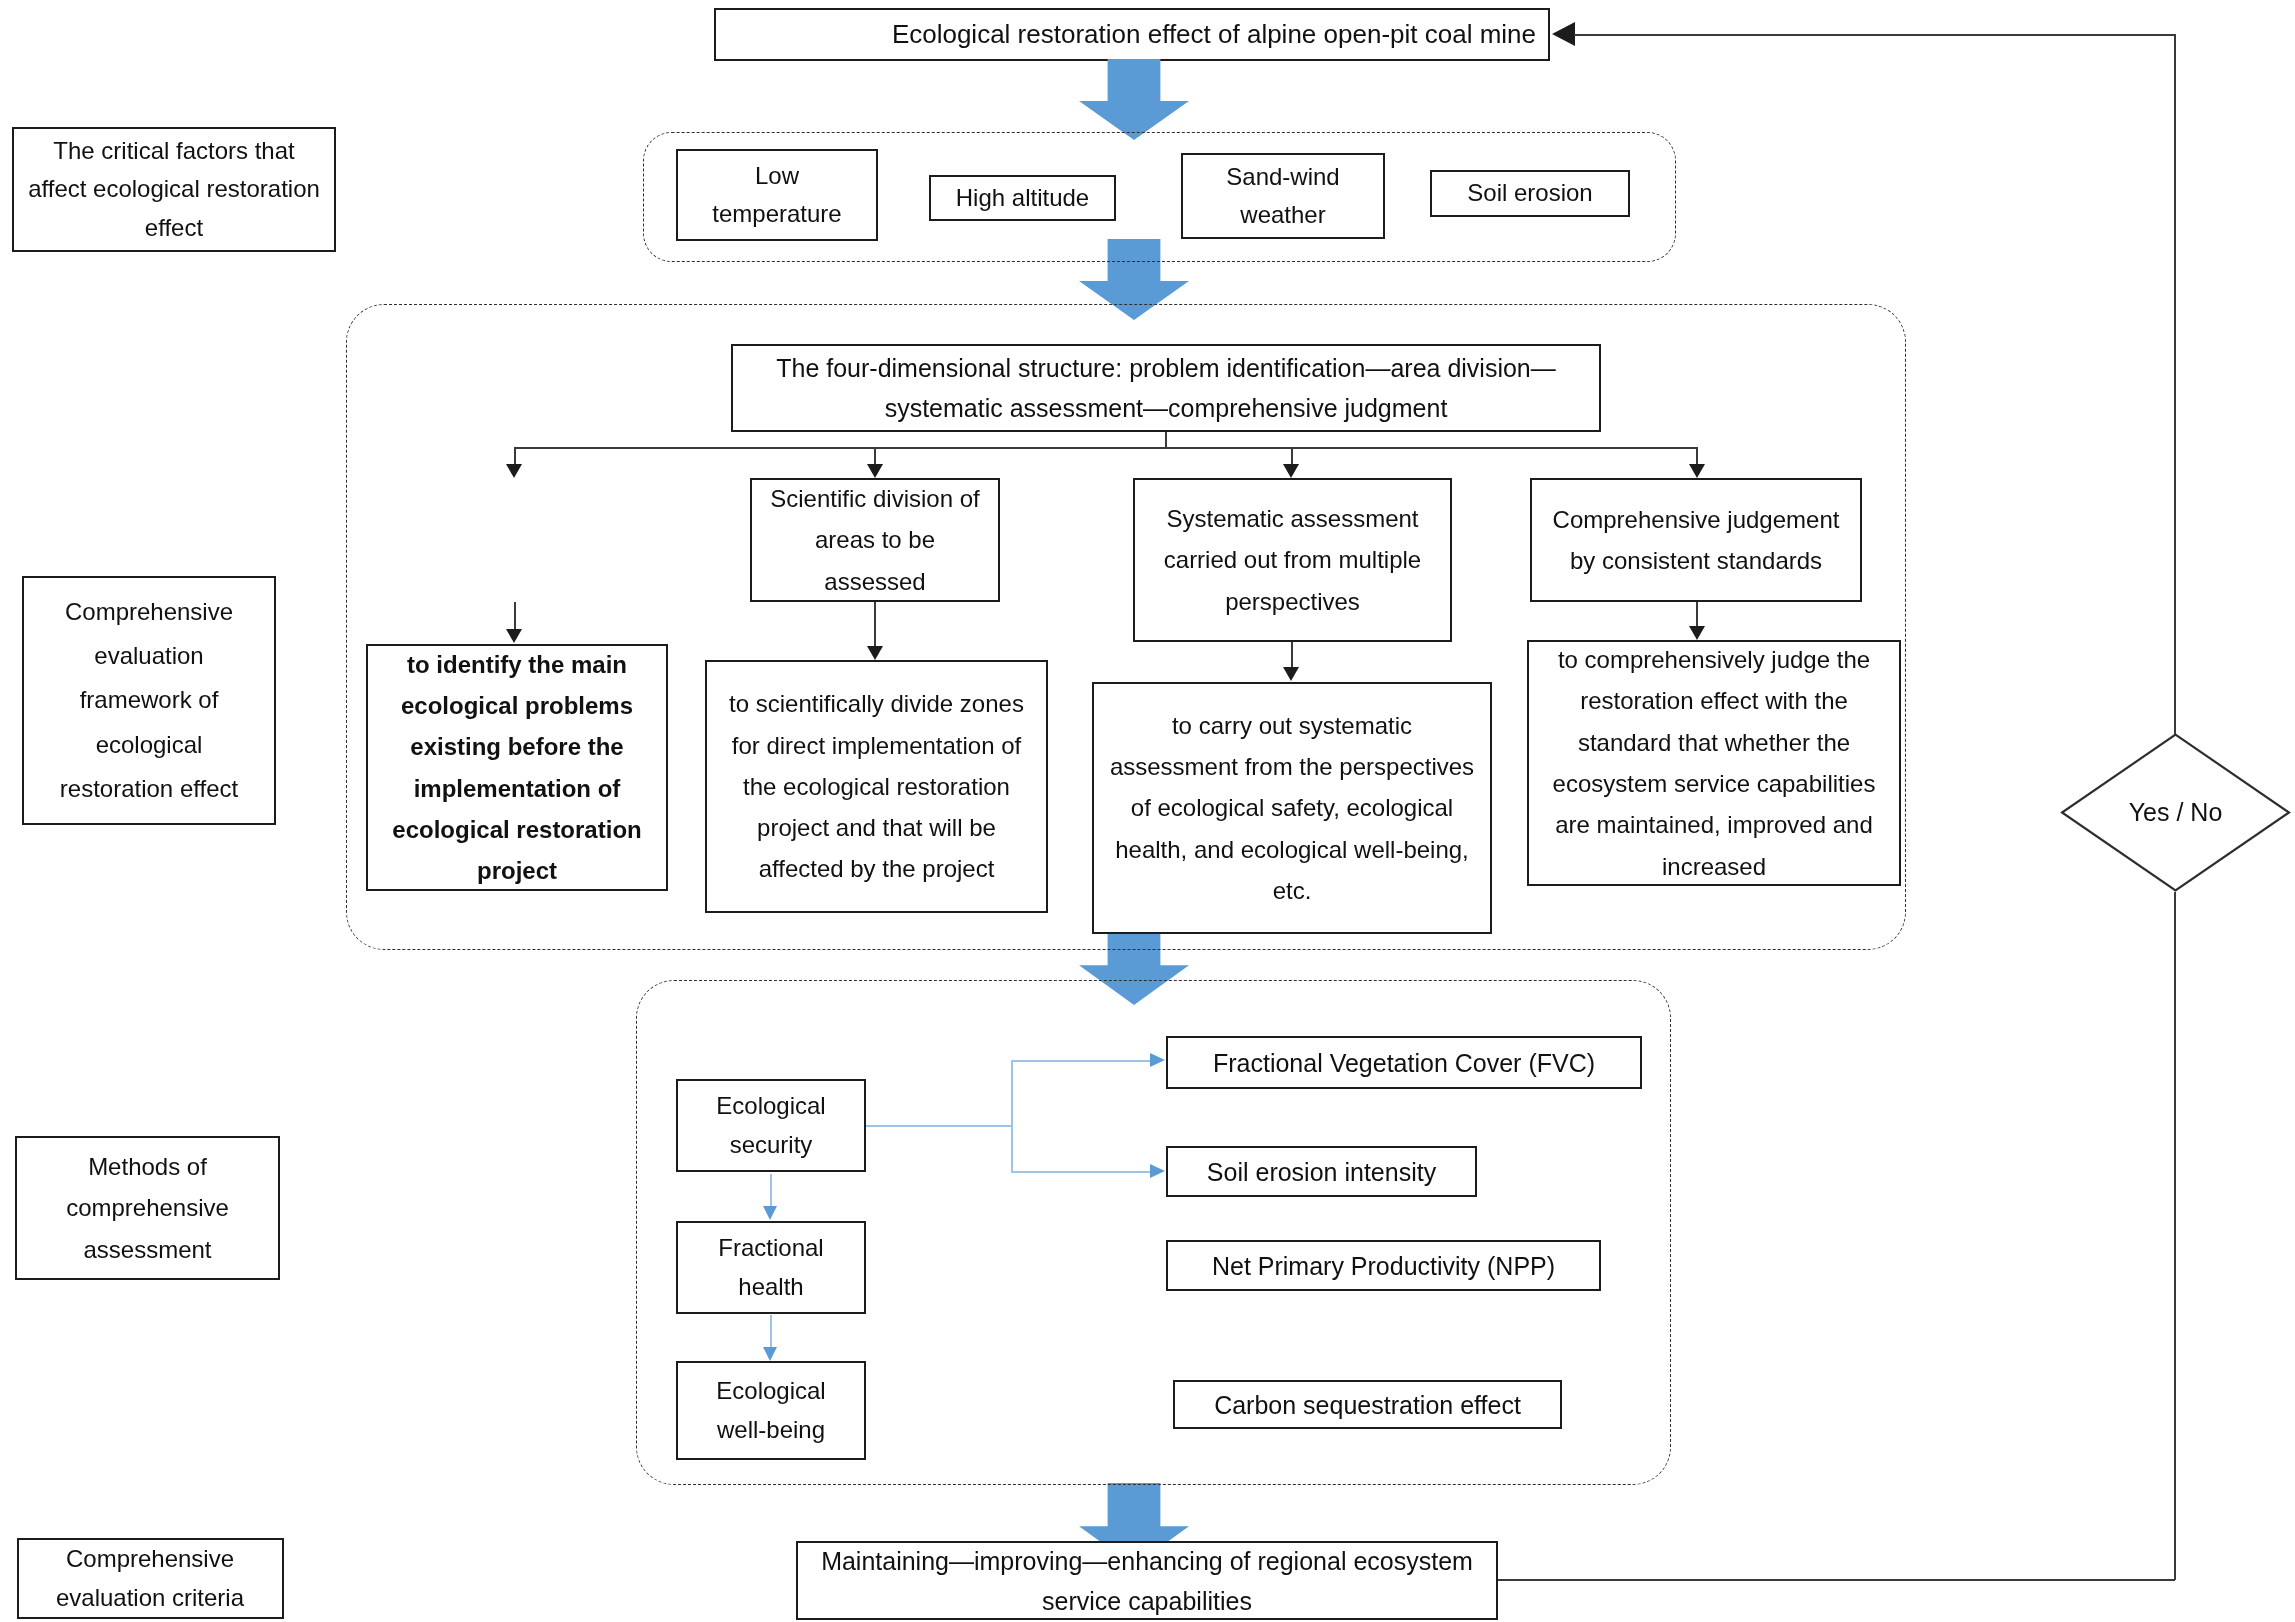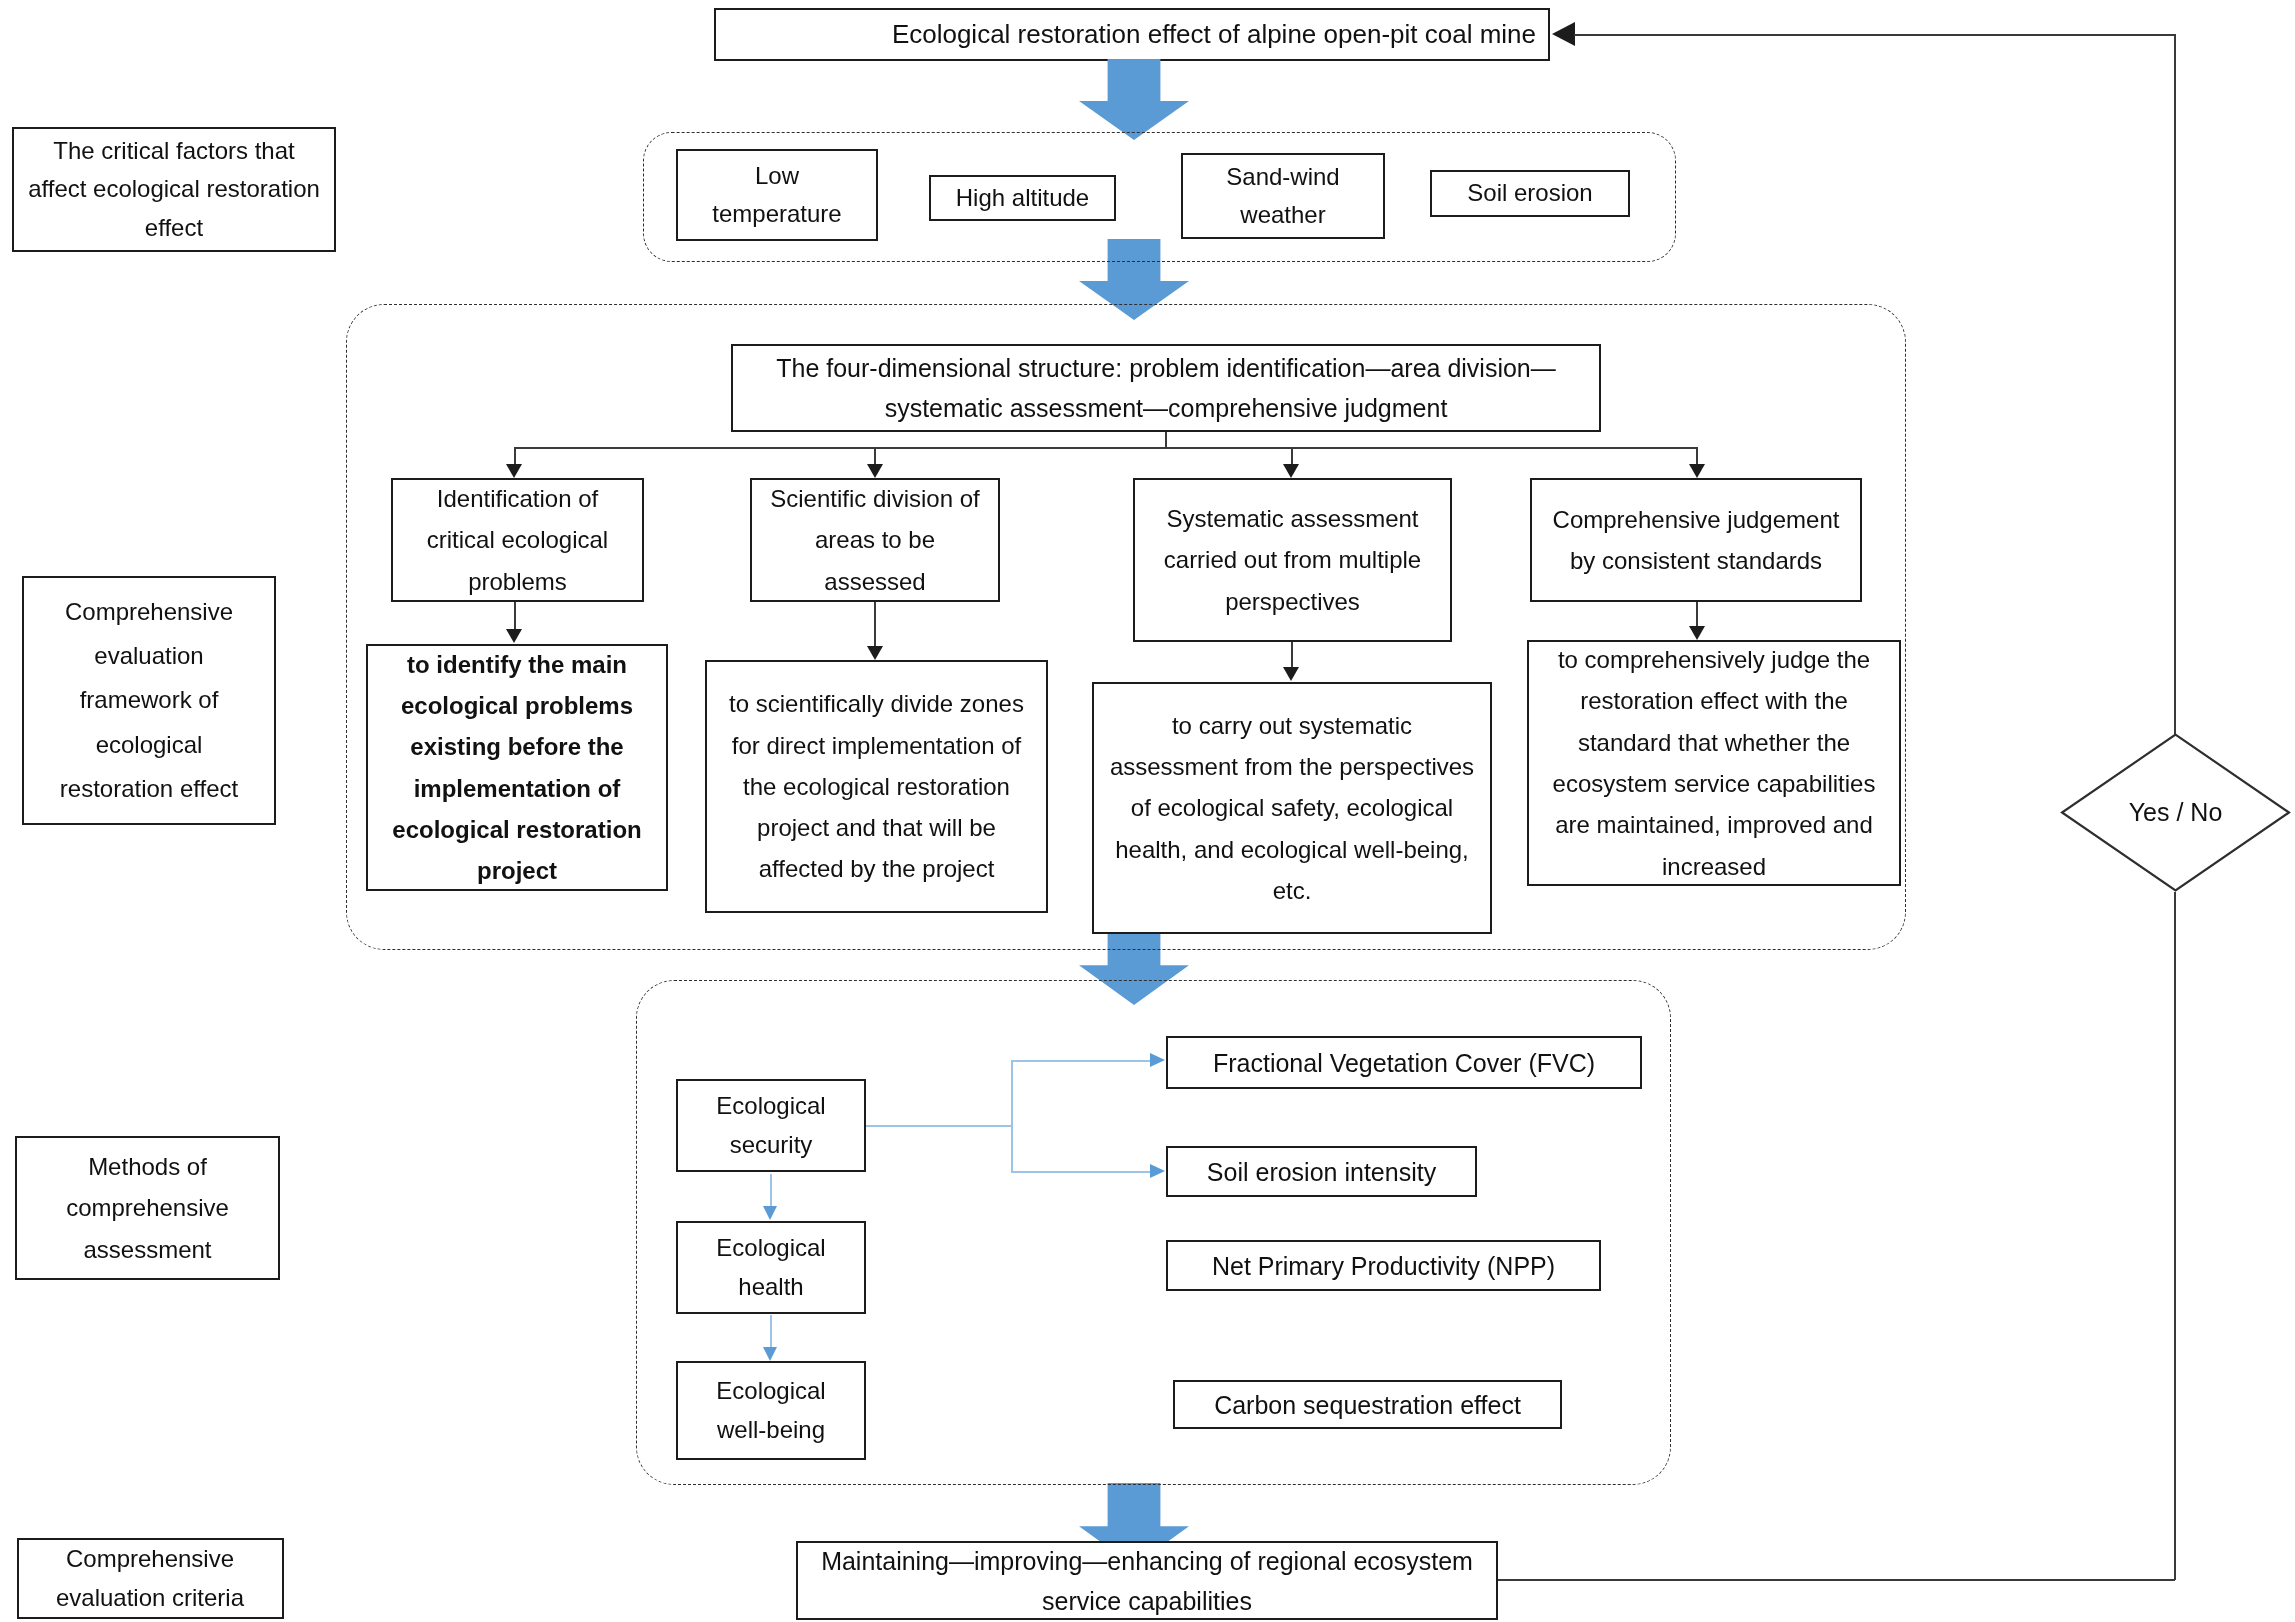--- a/index.html
+++ b/index.html
@@ -124,23 +124,20 @@
 
   <div class="vline" style="left:514px;top:447px;height:18.7px;"></div>
   <div class="ah ah-down-k" style="left:506px;top:464px;"></div>
   <div class="vline" style="left:874px;top:447px;height:18.7px;"></div>
   <div class="ah ah-down-k" style="left:867px;top:464px;"></div>
   <div class="vline" style="left:1291px;top:447px;height:18.7px;"></div>
   <div class="ah ah-down-k" style="left:1283px;top:464px;"></div>
   <div class="vline" style="left:1696px;top:447px;height:18.7px;"></div>
   <div class="ah ah-down-k" style="left:1689px;top:464px;"></div>
 
-  <div class="box lh-tall" style="left:391px;top:478px;width:253px;height:124px;">
-    <span>Identification of critical ecological problems</span>
-  </div>
   <div class="box lh-tall" style="left:750px;top:478px;width:250px;height:124px;">
     <span>Scientific division of areas to be assessed</span>
   </div>
   <div class="box lh-tall" style="left:1133px;top:478px;width:319px;height:164px;">
     <span>Systematic assessment carried out from multiple perspectives</span>
   </div>
   <div class="box lh-tall" style="left:1530px;top:478px;width:332px;height:124px;">
     <span>Comprehensive judgement by consistent standards</span>
   </div>
 
@@ -165,21 +162,21 @@
   <div class="box lh-tall" style="left:1527px;top:640px;width:374px;height:246px;">
     <span>to comprehensively judge the restoration effect with the standard that whether the ecosystem service capabilities are maintained, improved and increased</span>
   </div>
 
   <div class="dashed" style="left:636px;top:980px;width:1035px;height:505px;border-radius:38px;"></div>
 
   <div class="box" style="left:676px;top:1079px;width:190px;height:93px;">
     <span>Ecological security</span>
   </div>
   <div class="box" style="left:676px;top:1221px;width:190px;height:93px;">
-    <span>Ecological health</span>
+    <span>Fractional health</span>
   </div>
   <div class="box" style="left:676px;top:1361px;width:190px;height:99px;">
     <span>Ecological well-being</span>
   </div>
 
   <div class="box fs46" style="left:1166px;top:1036px;width:476px;height:53px;">
     <span>Fractional Vegetation Cover (FVC)</span>
   </div>
   <div class="box fs46" style="left:1166px;top:1146px;width:311px;height:51px;">
     <span>Soil erosion intensity</span>

